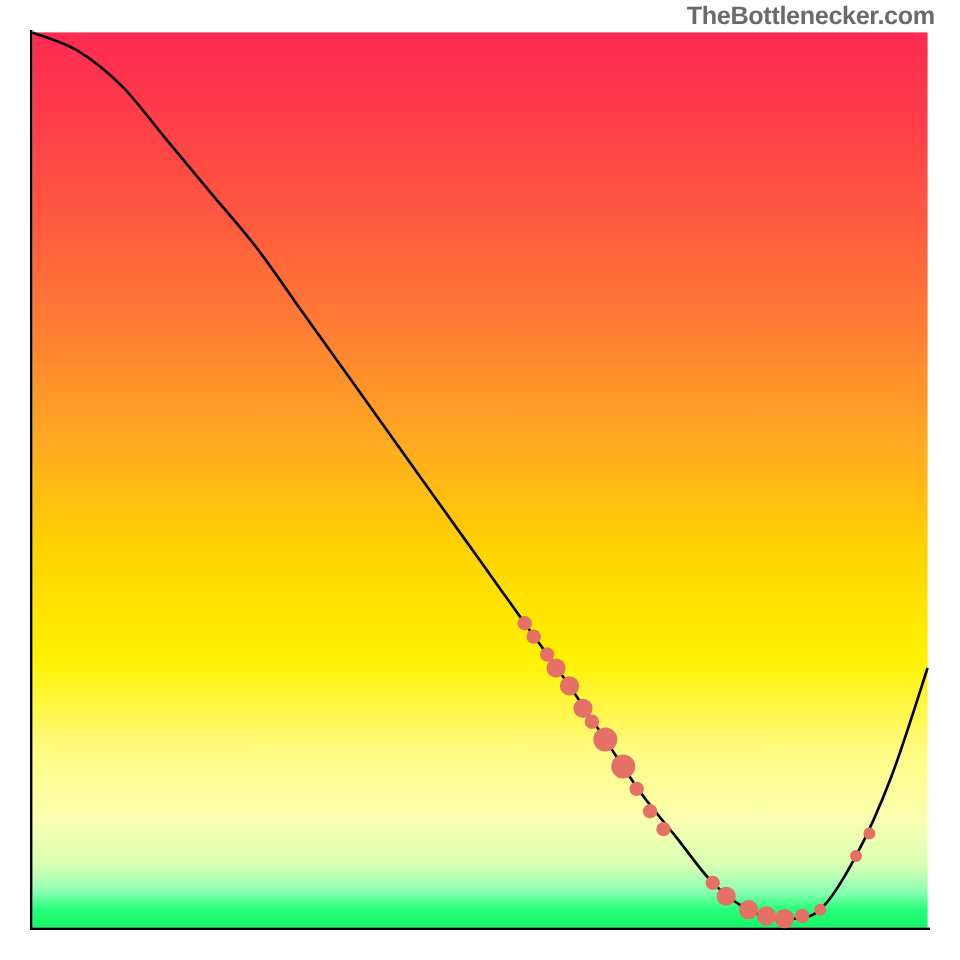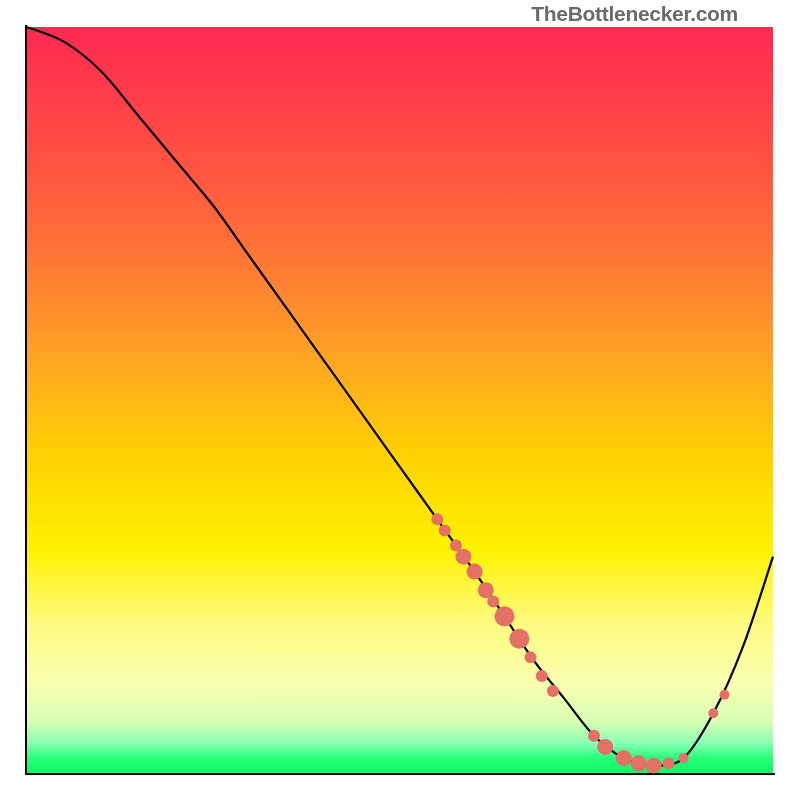--- a/index.html
+++ b/index.html
@@ -8,20 +8,21 @@
     width: 800px;
     height: 800px;
     background: #ffffff;
     font-family: Arial, Helvetica, sans-serif;
     overflow: hidden;
   }
   .container {
     position: relative;
     width: 748px;
     height: 800px;
+    padding-left: 41px;
   }
   .attribution {
     position: absolute;
     top: 2px;
     right: 10px;
     font-size: 21px;
     font-weight: bold;
     color: #6a6a6a;
     letter-spacing: -0.3px;
     z-index: 3;

